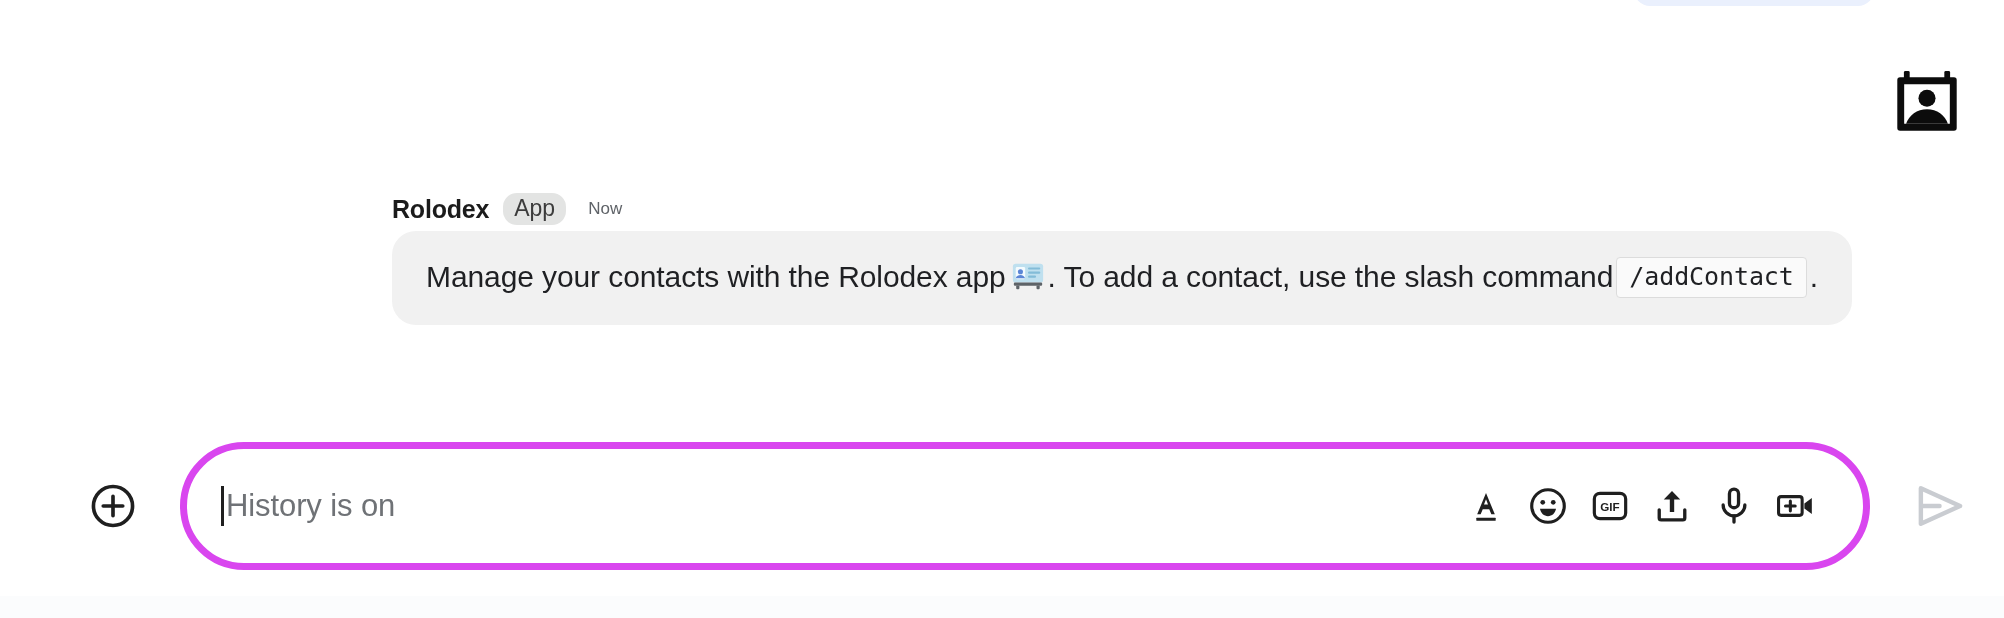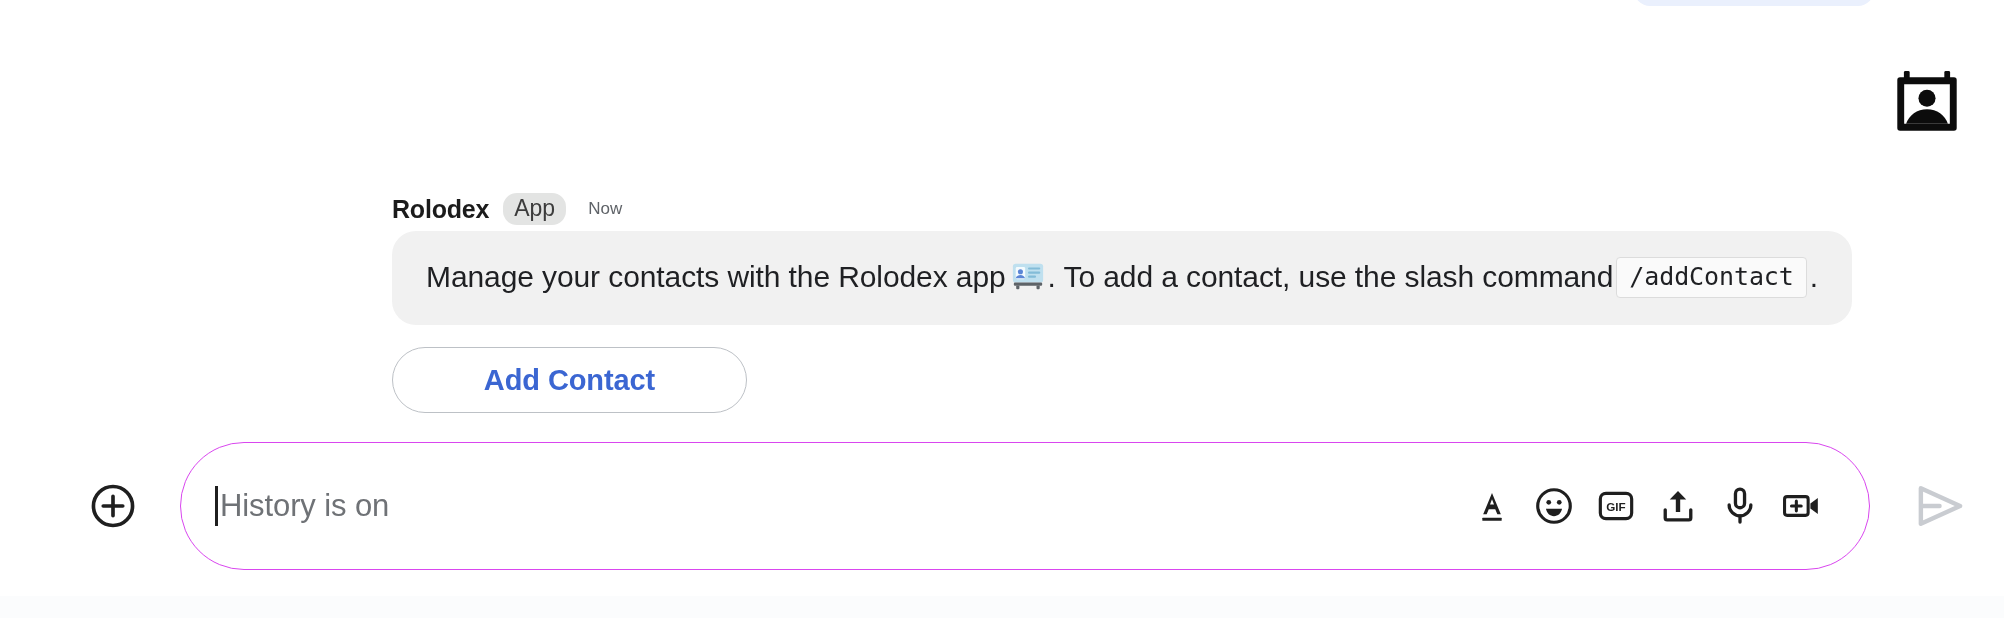--- a/index.html
+++ b/index.html
@@ -147,21 +147,21 @@
   }
   .plus-btn {
     width: 46px; height: 46px;
     flex: 0 0 46px;
     margin-right: 44px;
     cursor: pointer;
   }
   .input-pill {
     flex: 0 0 1690px;
     height: 128px;
-    border: 1px solid #d946ef;
+    border: 7px solid #d946ef;
     border-radius: 64px;
     background: #ffffff;
     display: flex;
     align-items: center;
     padding: 0 46px 0 34px;
     position: relative;
     max-width: 1690px;
   }
   .caret {
     width: 3px; height: 40px;
@@ -239,23 +239,20 @@
               <path d="M10 18c-2.4 0-4.3 1.4-4.9 3.4h9.8C14.3 19.4 12.4 18 10 18z" fill="#5b86d6"></path>
               <rect x="18" y="10" width="13" height="2.3" rx="1.1" fill="#83bcd8"></rect>
               <rect x="18" y="14.3" width="13" height="2.3" rx="1.1" fill="#83bcd8"></rect>
               <rect x="18" y="18.6" width="8.5" height="2.3" rx="1.1" fill="#83bcd8"></rect>
               <rect x="3" y="26" width="30" height="3.4" rx="1.2" fill="#5e6368"></rect>
               <rect x="5.5" y="29" width="3.4" height="4" rx="1.1" fill="#5e6368"></rect>
               <rect x="27" y="29" width="3.4" height="4" rx="1.1" fill="#5e6368"></rect>
             </svg></span><span>. To add a contact, use the slash command</span><span class="code-chip">/addContact</span><span>.</span></div>
     </div>
 
-    <div class="actions">
-      <button class="action-btn">Add Contact</button>
-    </div>
 
   </div>
 </div>
 
 <div class="composer">
 
   <span class="plus-btn">
     <svg viewBox="0 0 24 24" width="46" height="46" aria-hidden="true">
       <circle cx="12" cy="12" r="10.2" fill="none" stroke="#1f1f1f" stroke-width="1.9"></circle>
       <path d="M12 6.9v10.2M6.9 12h10.2" stroke="#1f1f1f" stroke-width="1.9" stroke-linecap="round"></path>

